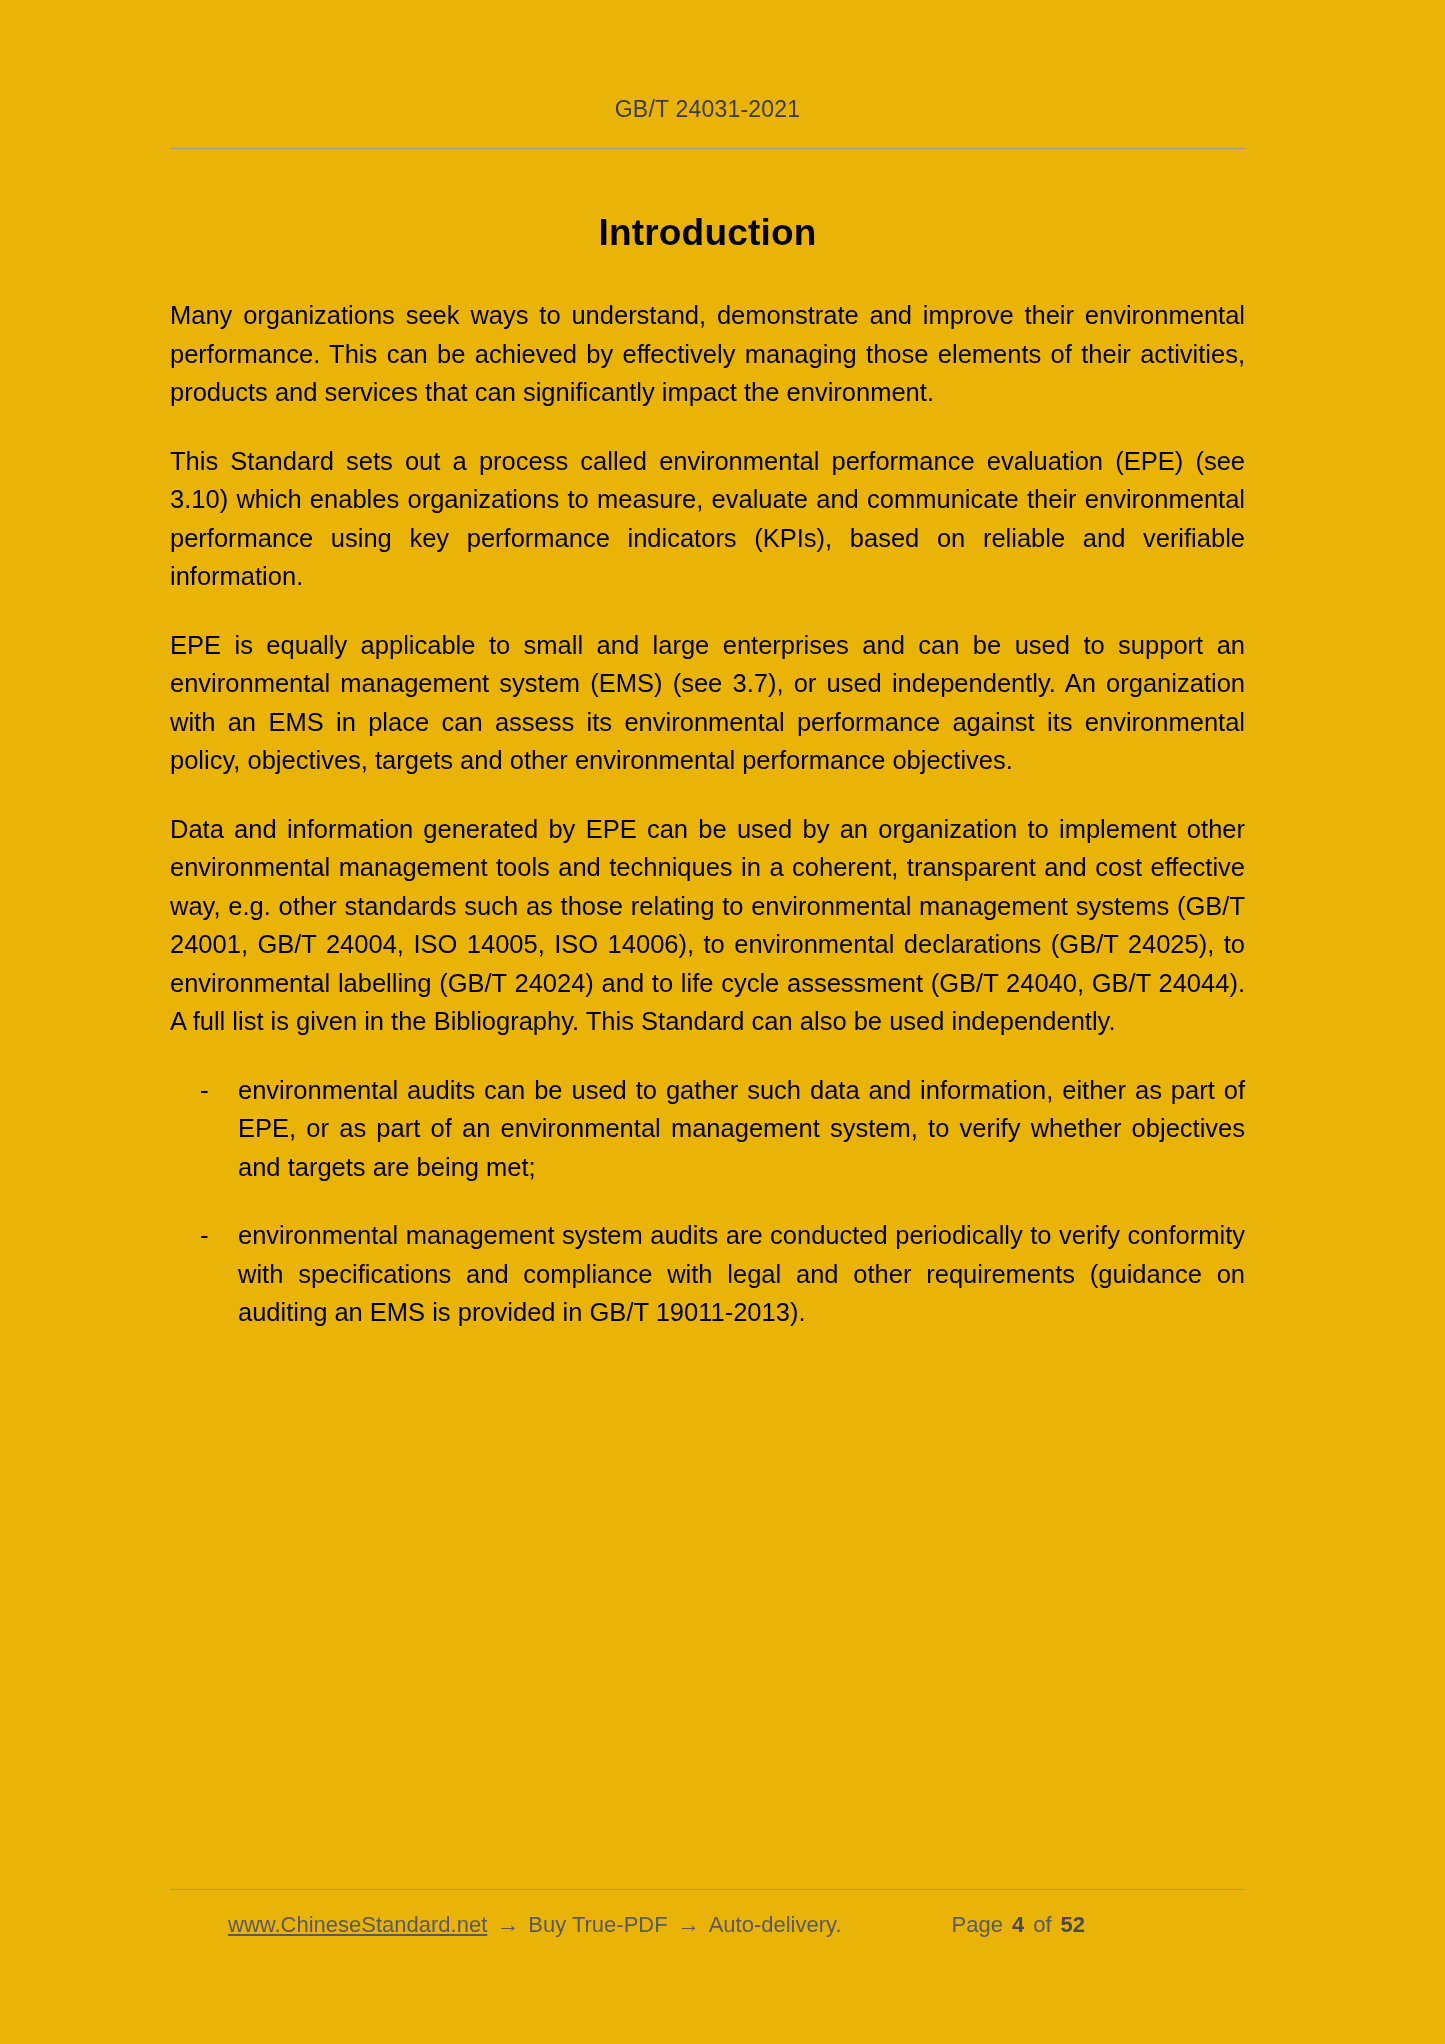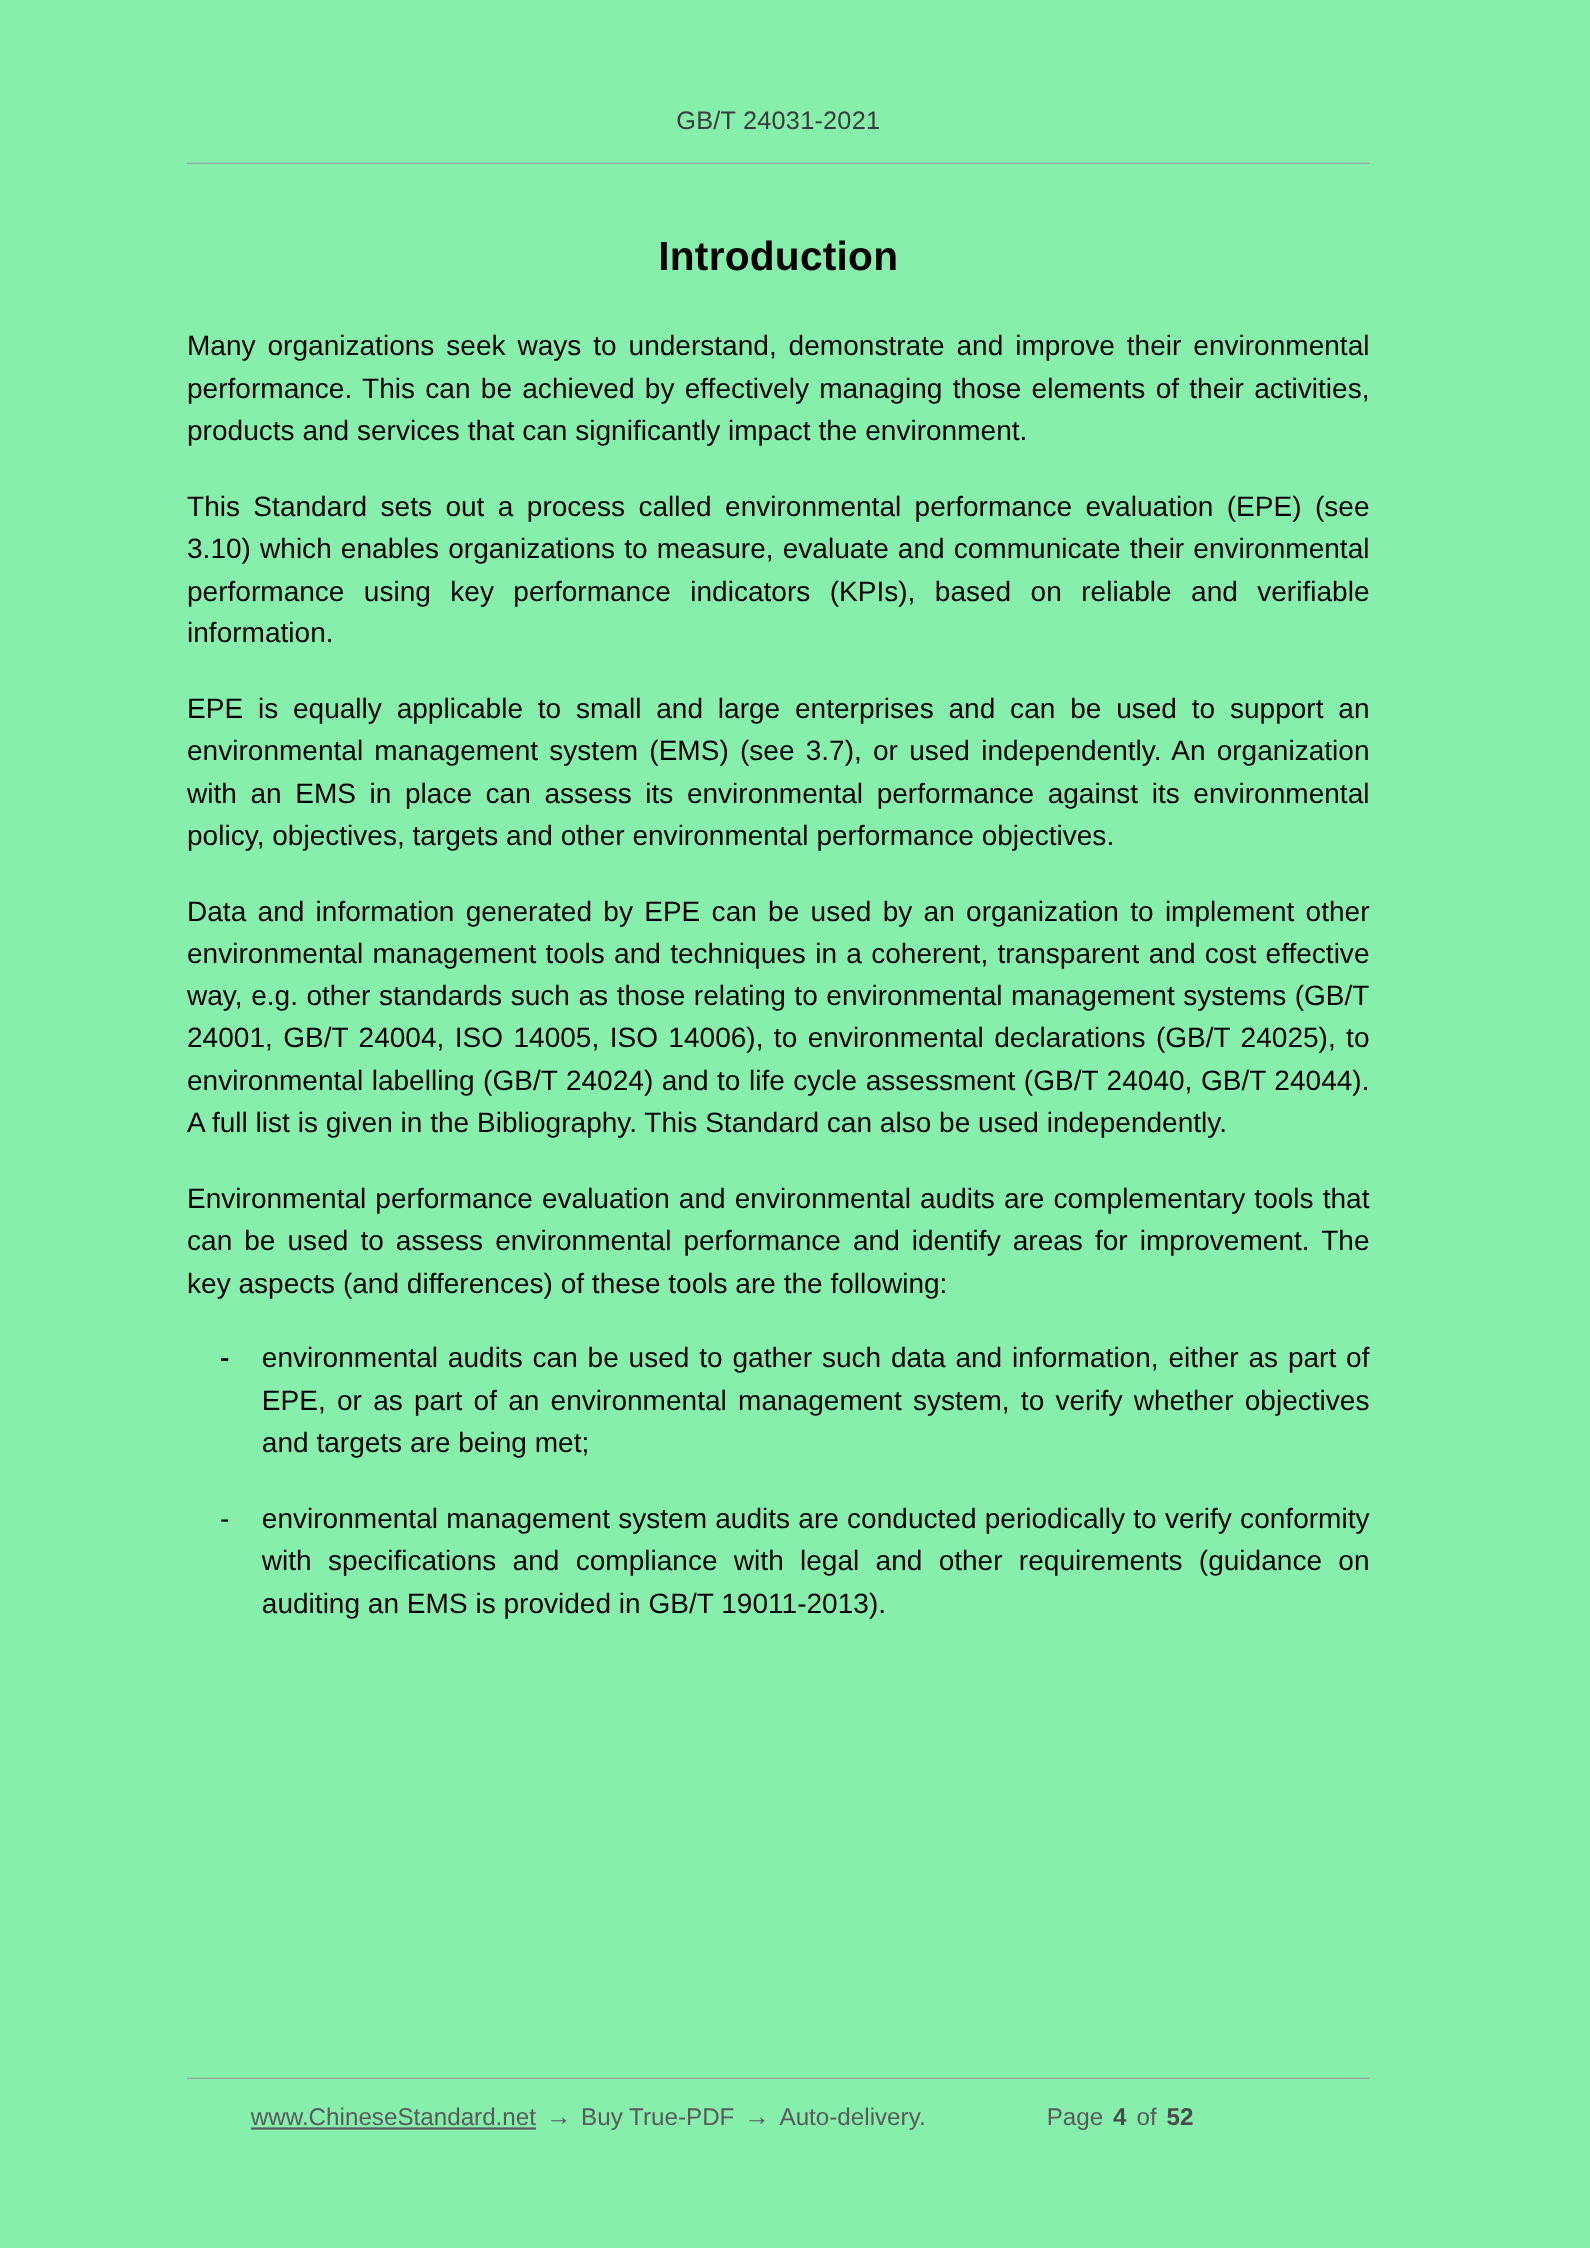--- a/index.html
+++ b/index.html
@@ -8,21 +8,21 @@
     background: #ffffff;
   }
   body {
     font-family: "Liberation Sans", sans-serif;
     -webkit-font-smoothing: antialiased;
   }
   .page {
     position: relative;
     width: 1445px;
     height: 2044px;
-    background: #86efac;
+    background: #eab308;
     margin: 0 auto;
     overflow: hidden;
     box-sizing: border-box;
   }
 
   
   .page-header {
     position: absolute;
     left: 170px;
     top: 96px;
@@ -153,21 +153,20 @@
   <div class="header-rule"></div>
 
   <div class="content">
 
     <h1 class="doc-title">Introduction</h1>
 
     <p class="body-par">Many organizations seek ways to understand, demonstrate and improve their environmental performance. This can be achieved by effectively managing those elements of their activities, products and services that can significantly impact the environment.</p>
     <p class="body-par">This Standard sets out a process called environmental performance evaluation (EPE) (see 3.10) which enables organizations to measure, evaluate and communicate their environmental performance using key performance indicators (KPIs), based on reliable and verifiable information.</p>
     <p class="body-par">EPE is equally applicable to small and large enterprises and can be used to support an environmental management system (EMS) (see 3.7), or used independently. An organization with an EMS in place can assess its environmental performance against its environmental policy, objectives, targets and other environmental performance objectives.</p>
     <p class="body-par">Data and information generated by EPE can be used by an organization to implement other environmental management tools and techniques in a coherent, transparent and cost effective way, e.g. other standards such as those relating to environmental management systems (GB/T 24001, GB/T 24004, ISO 14005, ISO 14006), to environmental declarations (GB/T 24025), to environmental labelling (GB/T 24024) and to life cycle assessment (GB/T 24040, GB/T 24044). A full list is given in the Bibliography. This Standard can also be used independently.</p>
-    <p class="body-par">Environmental performance evaluation and environmental audits are complementary tools that can be used to assess environmental performance and identify areas for improvement. The key aspects (and differences) of these tools are the following:</p>
 
     <ul class="dash-list">
       <li>
         <span class="dash-marker">-</span>
       </li>
       <li>
         <span class="dash-marker">-</span>
         <span>environmental audits can be used to gather such data and information, either as part of EPE, or as part of an environmental management system, to verify whether objectives and targets are being met;</span>
       </li>
       <li>

